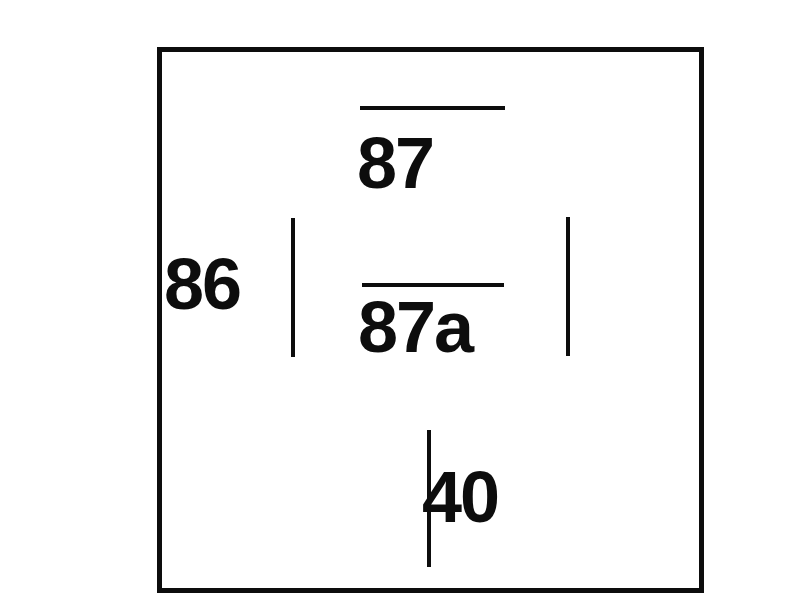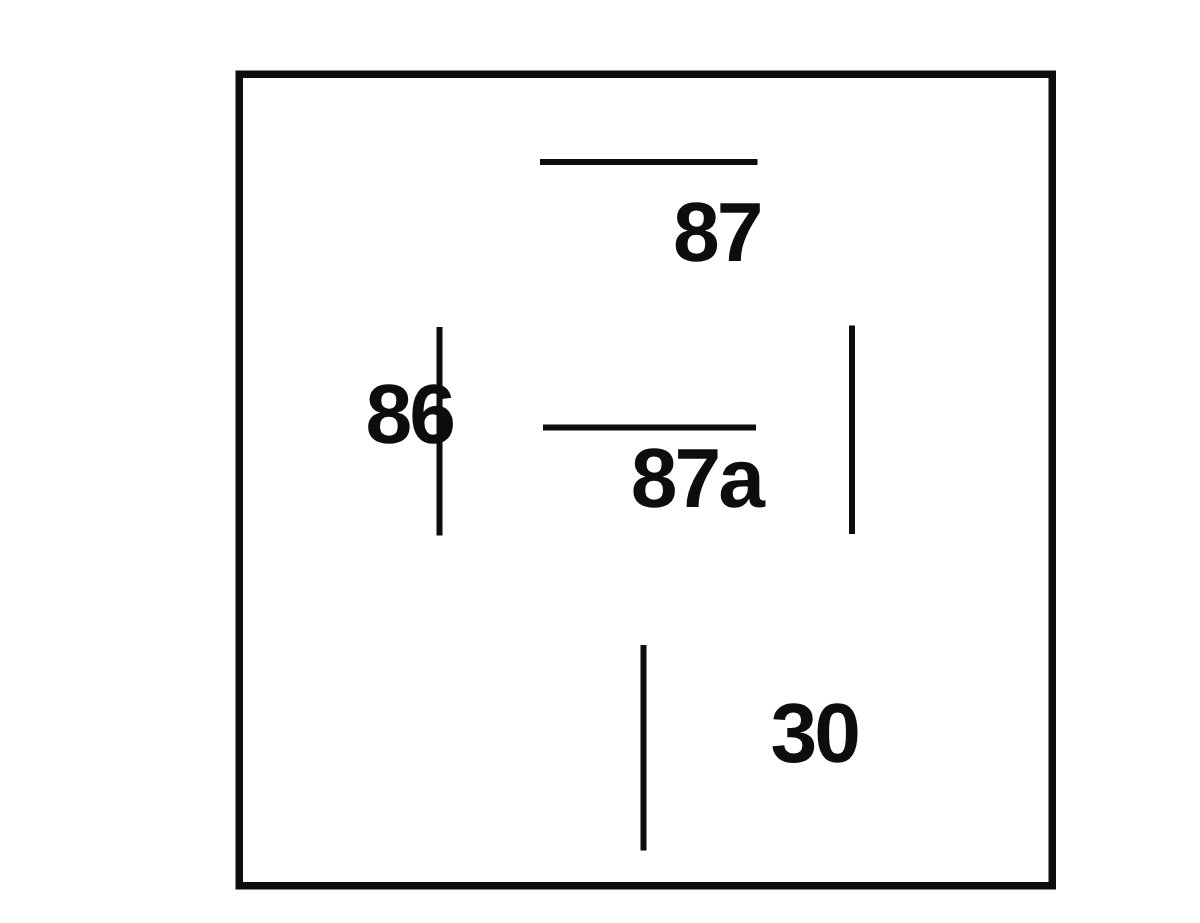--- a/index.html
+++ b/index.html
@@ -30,31 +30,31 @@
     background: var(--ink);
   }
   .line-87  { left: 360px; top: 106px; width: 145px; height: 4px; }
   .line-87a { left: 362px; top: 283px; width: 142px; height: 4px; }
   .line-86  { left: 291px; top: 218px; width: 4px;  height: 139px; }
   .line-85  { left: 566px; top: 217px; width: 4px;  height: 139px; }
   .line-30  { left: 427px; top: 430px; width: 4px;  height: 137px; }
   .pin-label {
     position: absolute;
     width: 150px;
-    text-align: right;
+    text-align: left;
     font-weight: bold;
-    font-size: 56px;
+    font-size: 72px;
     line-height: 1;
     letter-spacing: -2px;
     color: var(--ink);
     white-space: nowrap;
   }
   .label-87  { left: 357px; top: 127px; }
   .label-87a { left: 358px; top: 291px; }
-  .label-86  { left: 152px; top: 248px; }
+  .label-86  { left: 164px; top: 248px; }
   .label-85  { left: 562px; top: 247px; }
   .label-30  { left: 422px; top: 461px; }
 </style>
 </head>
 <body>
 
 <div class="canvas">
   <div class="relay-box"></div>
 
   <div class="pin-line line-87"></div>
@@ -62,14 +62,14 @@
 
   <div class="pin-line line-87a"></div>
   <div class="pin-label label-87a">87a</div>
 
   <div class="pin-line line-86"></div>
   <div class="pin-label label-86">86</div>
 
   <div class="pin-line line-85"></div>
 
   <div class="pin-line line-30"></div>
-  <div class="pin-label label-30">30</div>
+  <div class="pin-label label-30">40</div>
 </div>
 
 </body></html>

